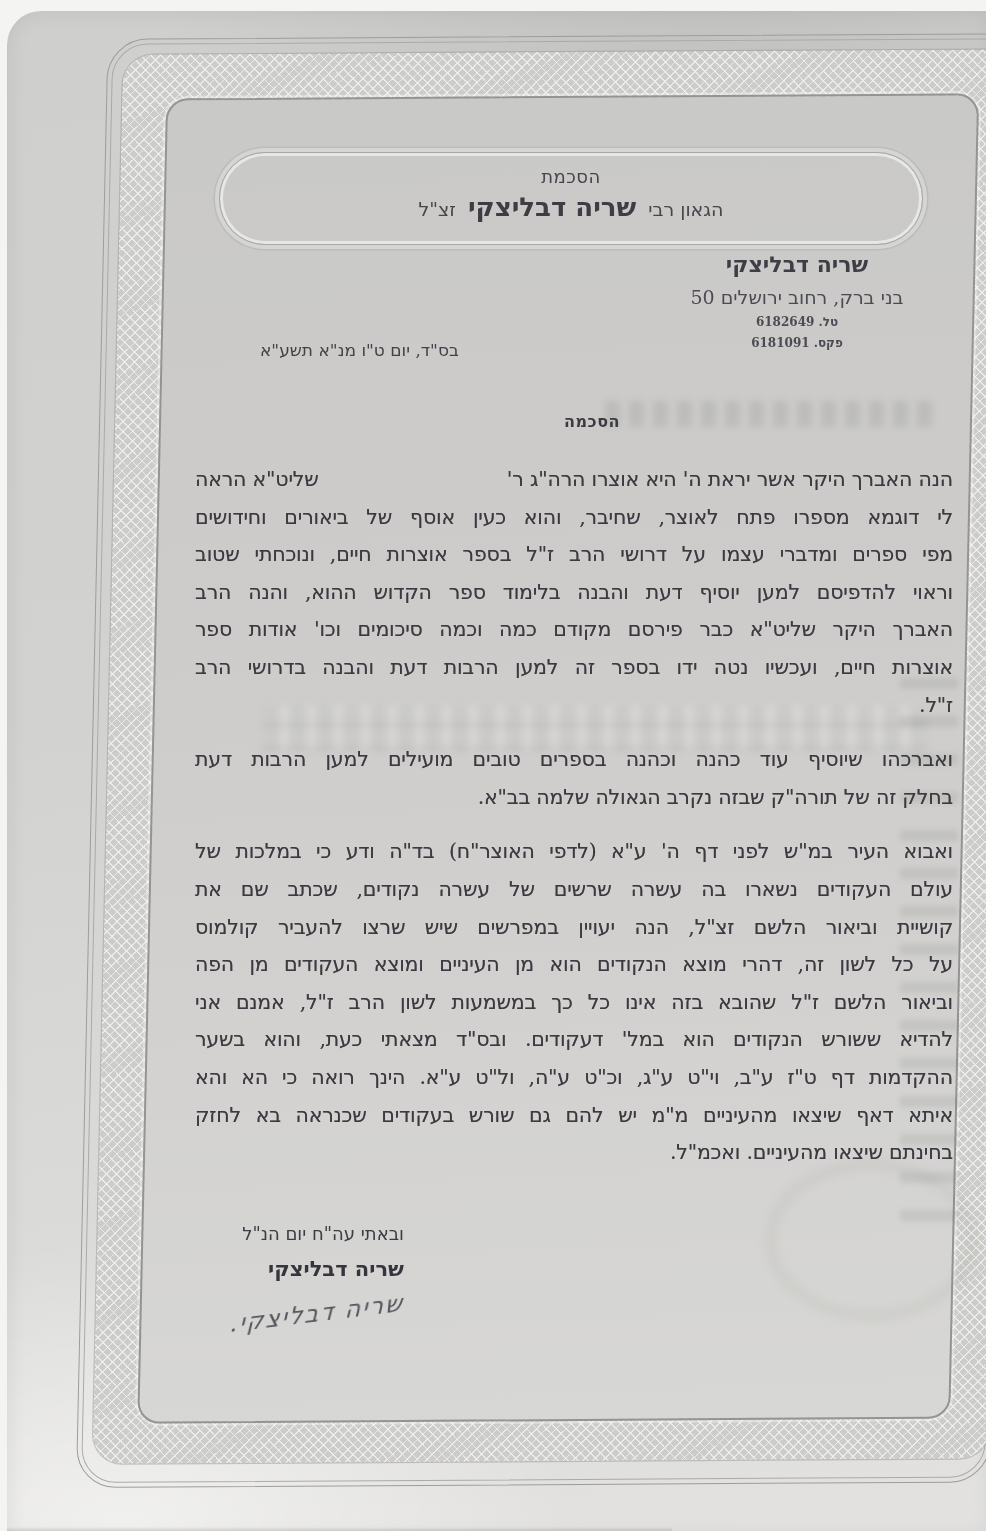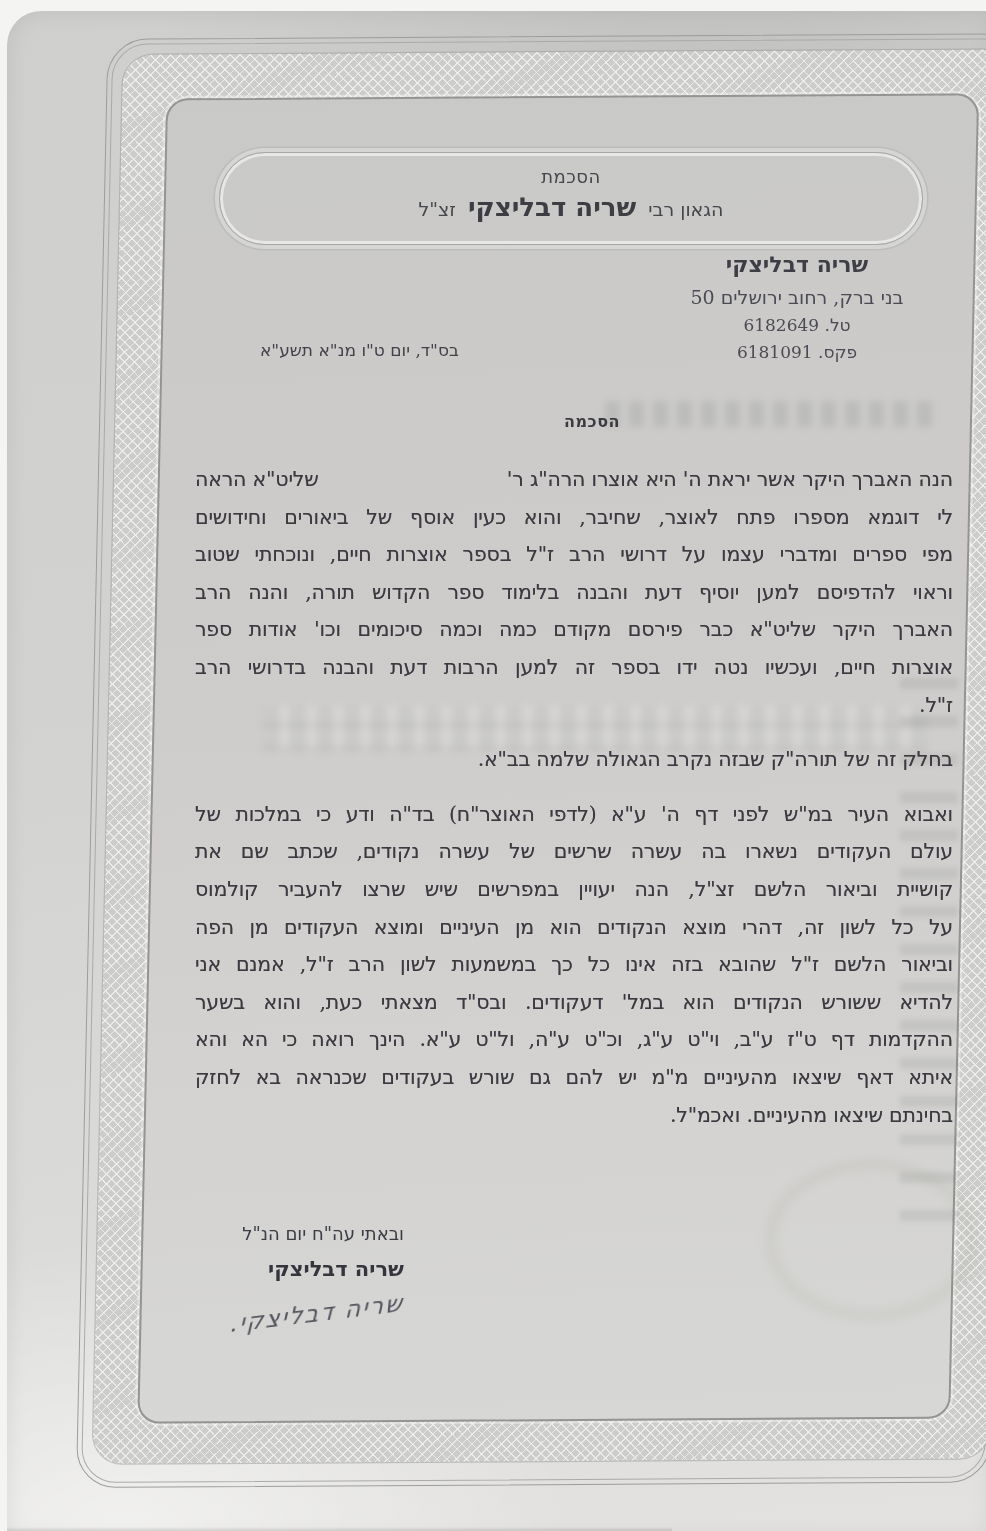--- a/index.html
+++ b/index.html
@@ -71,21 +71,21 @@
     box-shadow:0 0 0 4px #d5d5d3, 0 0 0 5.5px #bcbcba, inset 0 0 0 3px rgba(255,255,255,0.55);
     text-align:center;
   }
   .stadium .kicker{margin-top:13px; font-size:18px; color:#46464c; letter-spacing:0.5px;}
   .stadium .hdr-line{margin-top:5px; font-size:19px; color:#46464c;}
   .stadium .hdr-line span{margin:0 3px;}
   .stadium .hdr-name{font-size:26px; font-weight:bold; color:#3d3d43;}
   .letterhead{position:absolute; left:630px; top:240px; width:320px; text-align:center; color:#4b4b53;}
   .lh-name{font-size:22px; font-weight:bold; color:#3e3e46; margin-bottom:9px;}
   .lh-addr{font-size:19px; margin-bottom:7px;}
-  .lh-tel,.lh-fax{font-size:17px; margin-bottom:7px;}
+  .lh-tel,.lh-fax{font-size:12px; margin-bottom:7px;font-weight:bold;}
   .date{position:absolute; left:253px; top:329px; font-size:17px; color:#42424a;}
   .title{position:absolute; left:455px; top:401px; width:260px; text-align:center;
          font-size:16px; font-weight:bold; letter-spacing:0.5px; color:#3b3b41;}
   .body{position:absolute; left:188px; top:450px; width:758px;
         font-size:20.5px; line-height:37.6px; letter-spacing:-0.2px; text-shadow:0 0 0.5px rgba(58,58,64,0.55);}
   .para{margin:0 0 17px 0;}
   .line{text-align:justify; text-align-last:justify;}
   .line.last{text-align-last:right;}
   .line.split{display:flex; justify-content:space-between;}
   .closing{position:absolute; left:185px; top:1212px; width:212px; text-align:right; color:#3c3c44;}
@@ -137,26 +137,27 @@
       <div class="title">הסכמה</div>
 
       <div class="body">
           <div class="para">
             <div class="line split">
               <span>הנה האברך היקר אשר יראת ה' היא אוצרו הרה"ג ר'</span>
               <span>שליט"א הראה</span>
             </div>
             <div class="line">לי דוגמא מספרו פתח לאוצר, שחיבר, והוא כעין אוסף של ביאורים וחידושים</div>
             <div class="line">מפי ספרים ומדברי עצמו על דרושי הרב ז"ל בספר אוצרות חיים, ונוכחתי שטוב</div>
-            <div class="line">וראוי להדפיסם למען יוסיף דעת והבנה בלימוד ספר הקדוש תורה, והנה הרב</div>
+            <div class="line">וראוי להדפיסם למען יוסיף דעת והבנה בלימוד ספר הקדוש ההוא, והנה הרב</div>
             <div class="line">האברך היקר שליט"א כבר פירסם מקודם כמה וכמה סיכומים וכו' אודות ספר</div>
             <div class="line">אוצרות חיים, ועכשיו נטה ידו בספר זה למען הרבות דעת והבנה בדרושי הרב</div>
             <div class="line last">ז"ל.</div>
           </div>
           <div class="para">
+            <div class="line">ואברכהו שיוסיף עוד כהנה וכהנה בספרים טובים מועילים למען הרבות דעת</div>
             <div class="line last">בחלק זה של תורה"ק שבזה נקרב הגאולה שלמה בב"א.</div>
           </div>
           <div class="para">
             <div class="line">ואבוא העיר במ"ש לפני דף ה' ע"א (לדפי האוצר"ח) בד"ה ודע כי במלכות של</div>
             <div class="line">עולם העקודים נשארו בה עשרה שרשים של עשרה נקודים, שכתב שם את</div>
             <div class="line">קושיית וביאור הלשם זצ"ל, הנה יעויין במפרשים שיש שרצו להעביר קולמוס</div>
             <div class="line">על כל לשון זה, דהרי מוצא הנקודים הוא מן העיניים ומוצא העקודים מן הפה</div>
             <div class="line">וביאור הלשם ז"ל שהובא בזה אינו כל כך במשמעות לשון הרב ז"ל, אמנם אני</div>
             <div class="line">להדיא ששורש הנקודים הוא במל' דעקודים. ובס"ד מצאתי כעת, והוא בשער</div>
             <div class="line">ההקדמות דף ט"ז ע"ב, וי"ט ע"ג, וכ"ט ע"ה, ול"ט ע"א. הינך רואה כי הא והא</div>

